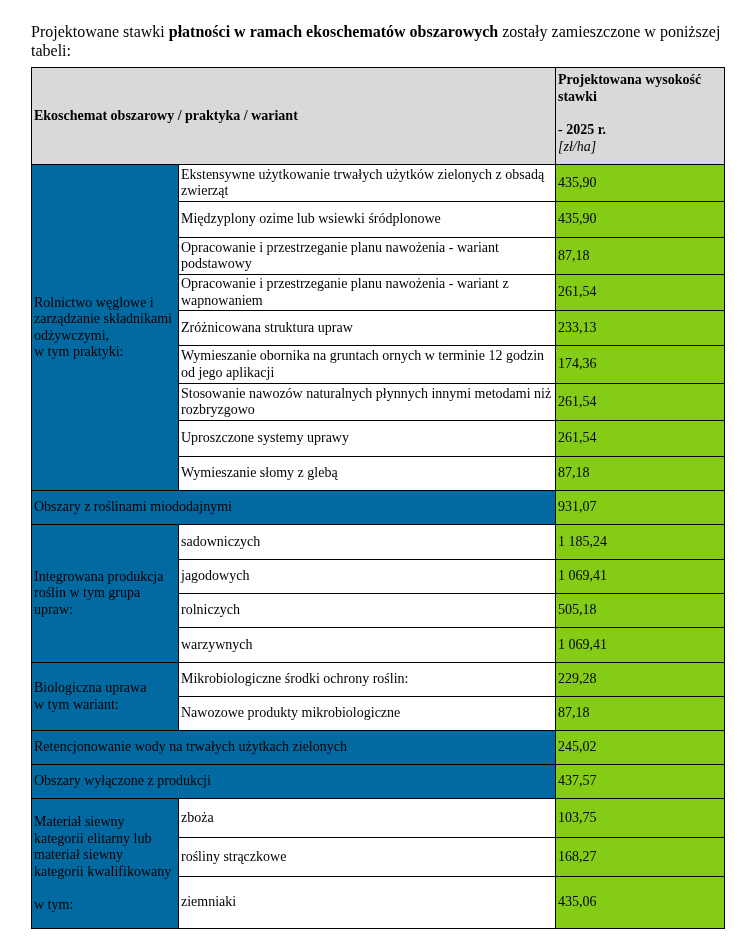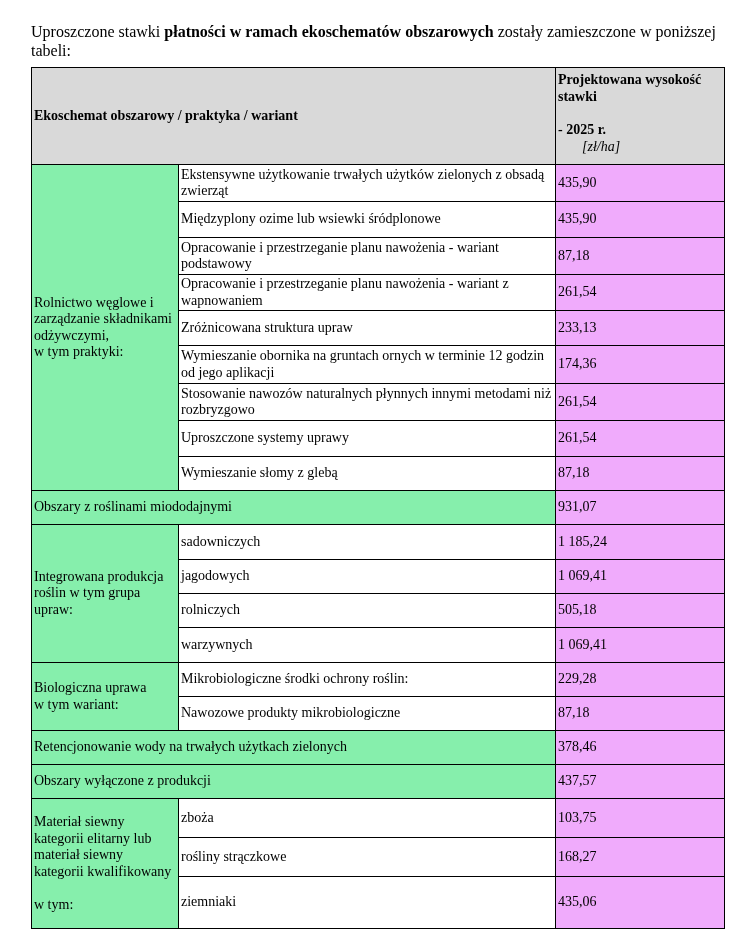--- a/index.html
+++ b/index.html
@@ -25,30 +25,30 @@
   col.c3 { width: 169px; }
   td, th {
     border: 1px solid #000;
     padding: 0 2px;
     vertical-align: middle;
     text-align: left;
     font-weight: normal;
   }
   th { background: #d9d9d9; font-weight: bold; }
   th.val-head { vertical-align: top; padding-top: 4px; }
-  th.val-head .unit { font-weight: normal; font-style: italic; display: block; margin-left: 24px; }
+  th.val-head .unit { font-weight: normal; font-style: italic; display: block; }
   th.val-head .year { display: block; margin-top: 17px; }
-  td.grp { background: #86efac; }
-  td.val { background: #f0abfc; }
+  td.grp { background: #0369a1; }
+  td.val { background: #84cc16; }
   .h-head { height: 97px; }
 </style>
 </head>
 <body>
 
-<p class="intro"><span>Uproszczone stawki </span><b>płatności w ramach ekoschematów obszarowych</b><span> zostały zamieszczone w poniższej tabeli:</span></p>
+<p class="intro"><span>Projektowane stawki </span><b>płatności w ramach ekoschematów obszarowych</b><span> zostały zamieszczone w poniższej tabeli:</span></p>
 
 <table>
   <colgroup>
       <col class="c1">
       <col class="c2">
       <col class="c3">
     </colgroup>
   <thead>
     <tr class="h-head">
       <th colspan="2">Ekoschemat obszarowy / praktyka / wariant</th>
@@ -124,21 +124,21 @@
 w tym wariant:</td>
         <td>Mikrobiologiczne środki ochrony roślin:</td>
         <td class="val">229,28</td>
       </tr>
       <tr style="height: 34px;">
         <td>Nawozowe produkty mikrobiologiczne</td>
         <td class="val">87,18</td>
       </tr>
       <tr style="height: 34px;">
         <td class="grp" colspan="2">Retencjonowanie wody na trwałych użytkach zielonych</td>
-        <td class="val">378,46</td>
+        <td class="val">245,02</td>
       </tr>
       <tr style="height: 34px;">
         <td class="grp" colspan="2">Obszary wyłączone z produkcji</td>
         <td class="val">437,57</td>
       </tr>
       <tr style="height: 39px;">
         <td class="grp" rowspan="3" style="white-space: pre-line;">Materiał siewny kategorii elitarny lub materiał siewny kategorii kwalifikowany
 
 w tym:</td>
         <td>zboża</td>

